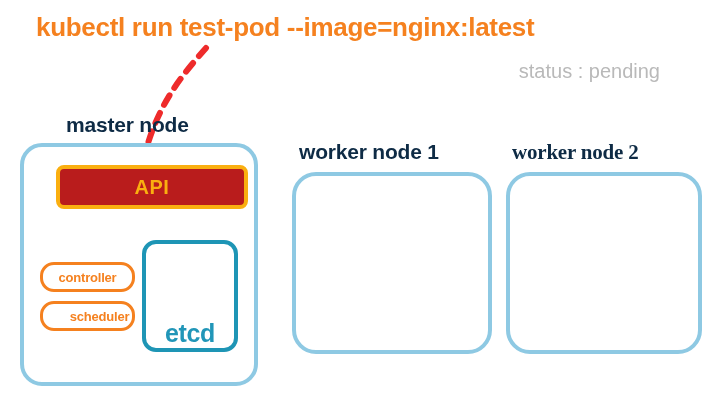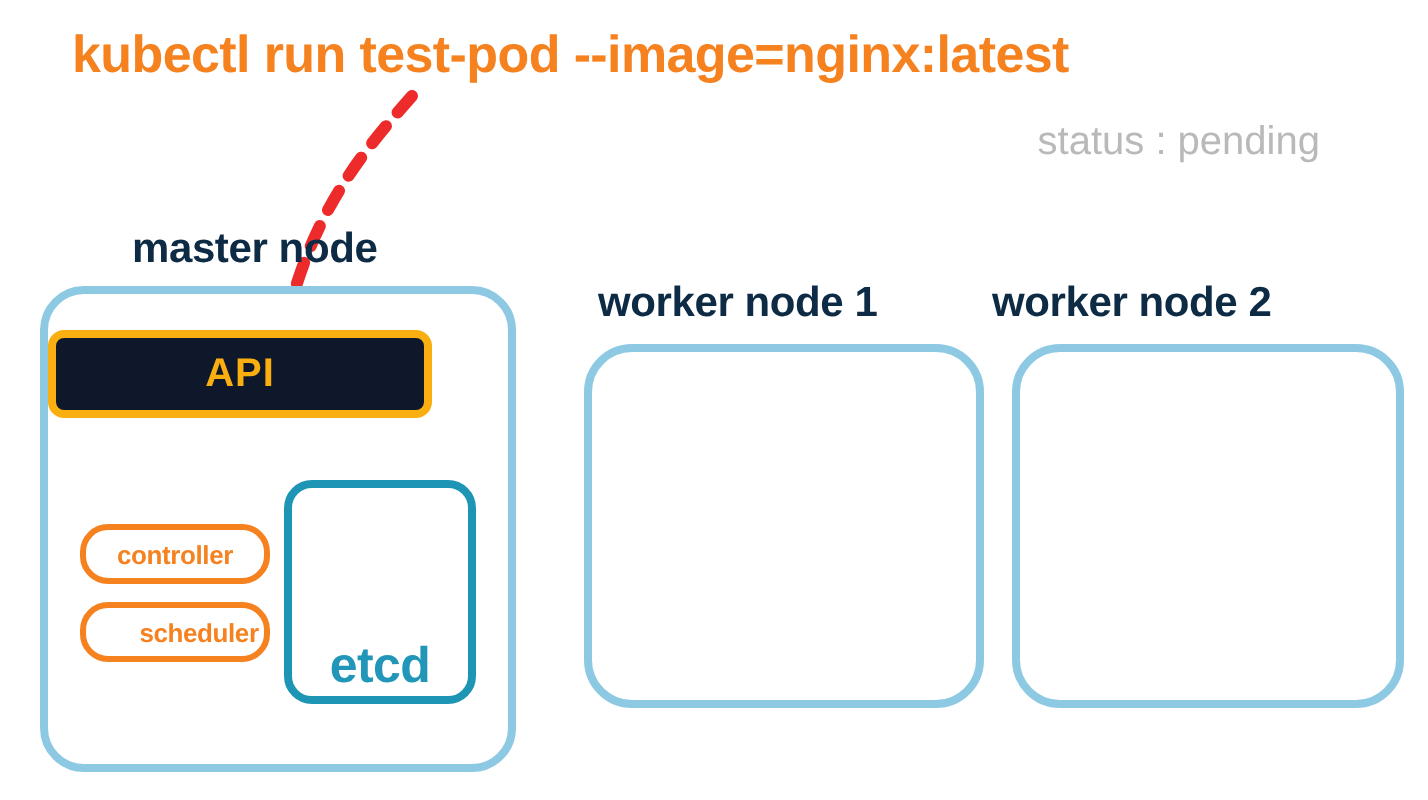--- a/index.html
+++ b/index.html
@@ -57,45 +57,45 @@
   .node-title {
     position: absolute;
     font-size: 21px;
     font-weight: bold;
     color: #0E2B45;
     white-space: nowrap;
     letter-spacing: -0.2px;
   }
   .title-master  { left: 66px;  top: 113px; }
   .title-worker1 { left: 299px; top: 140px; }
-  .title-worker2 { left: 496px; top: 140px; }
+  .title-worker2 { left: 512px; top: 140px; font-family: Liberation Serif, serif; }
 
   
   .node-box {
     position: absolute;
     box-sizing: border-box;
     border: 4px solid #8EC9E3;
     border-radius: 22px;
     background: #ffffff;
   }
   .box-master  { left: 20px;  top: 143px; width: 238px; height: 243px; }
   .box-worker1 { left: 292px; top: 172px; width: 200px; height: 182px; border-radius: 24px; }
   .box-worker2 { left: 506px; top: 172px; width: 196px; height: 182px; border-radius: 24px; }
 
   
   .api-box {
     position: absolute;
     box-sizing: border-box;
-    left: 24px;
+    left: 56px;
     top: 165px;
     width: 192px;
     height: 44px;
     border: 4px solid #FAAF10;
     border-radius: 8px;
-    background: #0f172a;
+    background: #b91c1c;
     display: flex;
     align-items: center;
     justify-content: center;
   }
   .api-label {
     font-size: 20px;
     font-weight: bold;
     color: #FAAF10;
     letter-spacing: 0.5px;
   }

